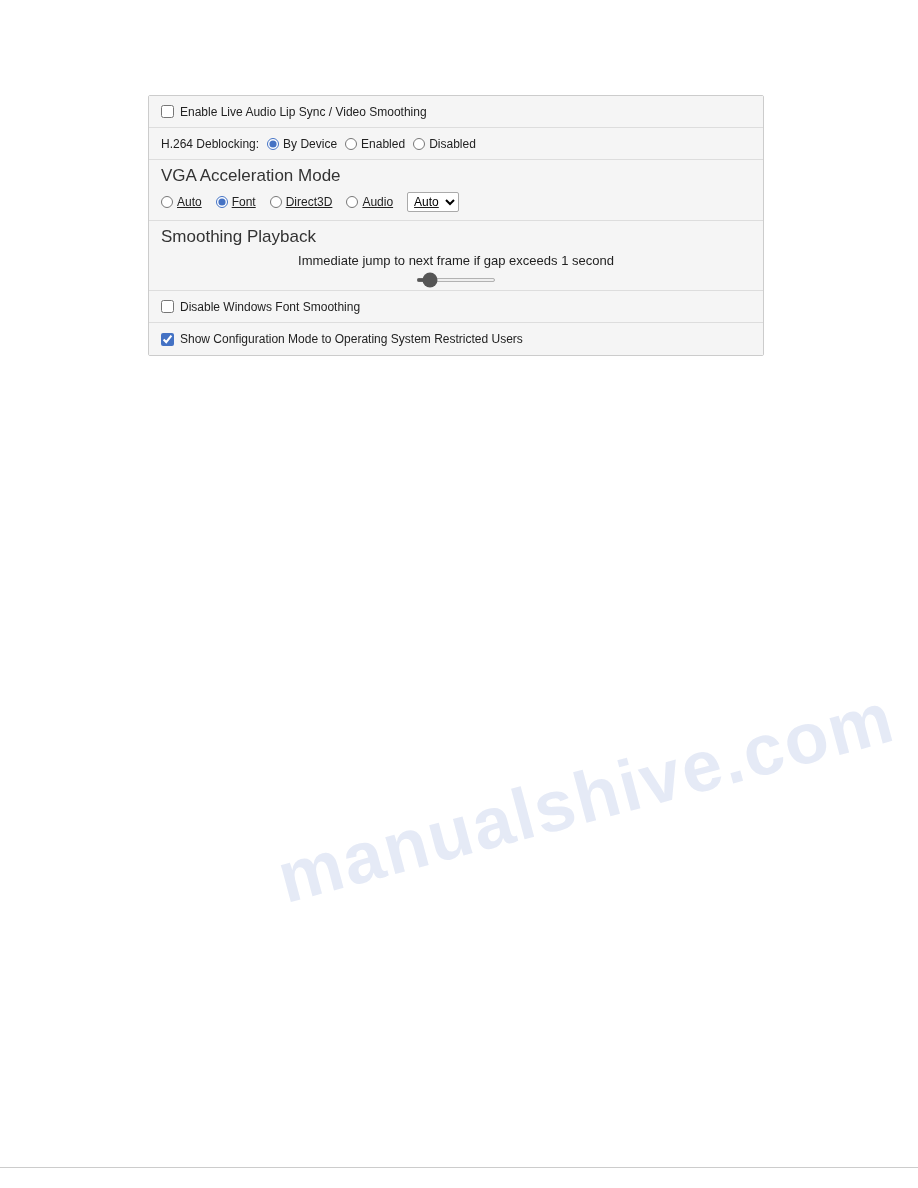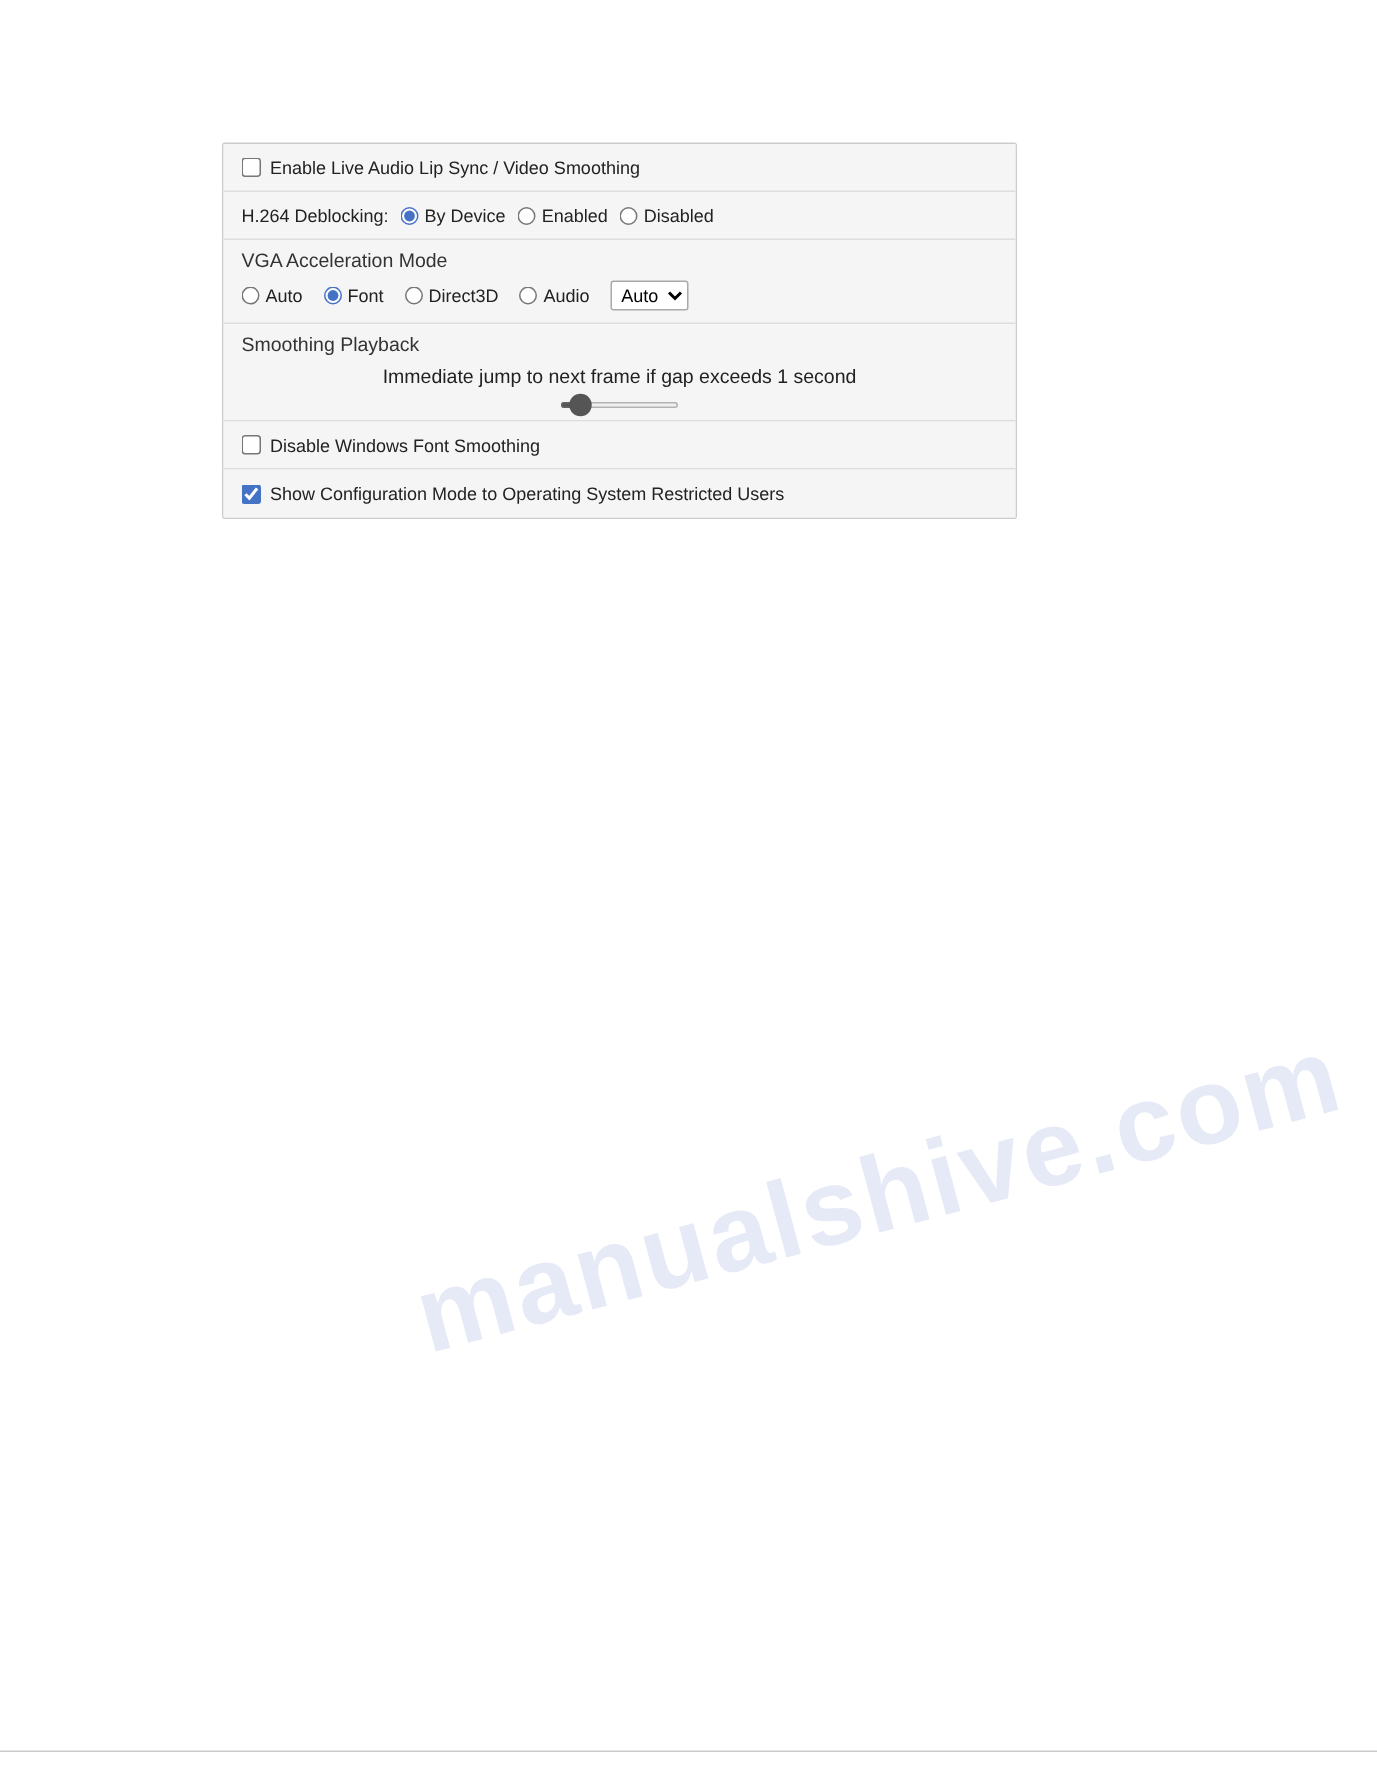--- a/index.html
+++ b/index.html
@@ -11,41 +11,41 @@
       width: 918px;
       min-height: 1188px;
       position: relative;
       overflow: hidden;
     }
 
     .settings-panel {
       position: absolute;
       top: 95px;
       left: 148px;
-      width: 530px;
+      width: 616px;
       background: #f5f5f5;
       border: 1px solid #ccc;
       border-radius: 2px;
     }
 
     .section-row {
       display: flex;
       align-items: center;
       padding: 7px 12px;
       border-bottom: 1px solid #ddd;
       background: #f5f5f5;
       min-height: 32px;
     }
 
     .section-row:last-child {
       border-bottom: none;
     }
 
     .section-label {
-      font-size: 13px;
+      font-size: 17px;
       color: #333;
       font-weight: normal;
     }
 
     
     .side-marker {
       position: absolute;
       left: 148px;
       width: 22px;
       background: #4472C4;
@@ -108,20 +108,21 @@
       padding: 6px 12px 2px 12px;
       border-bottom: none;
       background: #f5f5f5;
     }
 
     
     .vga-radio-row {
       padding: 4px 12px 8px 12px;
       border-bottom: 1px solid #ddd;
       background: #f5f5f5;
+      text-decoration: underline;
     }
 
     
     .auto-dropdown {
       font-size: 12px;
       padding: 1px 2px;
       border: 1px solid #aaa;
       background: #fff;
       border-radius: 2px;
       cursor: pointer;

